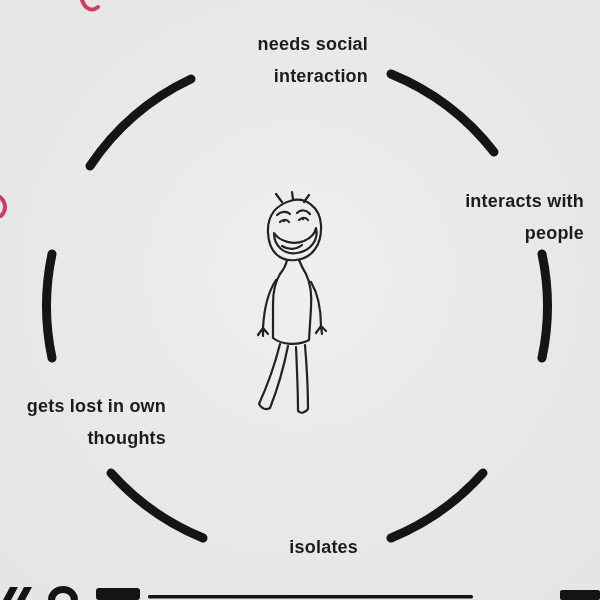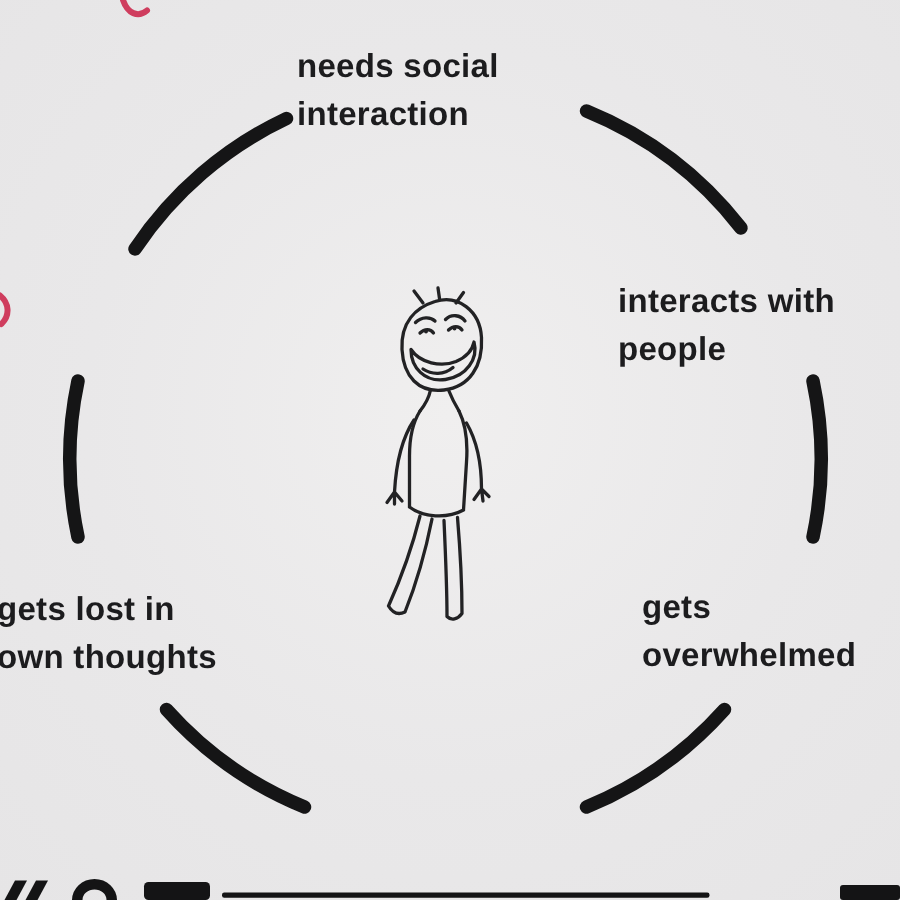--- a/index.html
+++ b/index.html
@@ -12,42 +12,42 @@
     font-family: "Liberation Sans", sans-serif;
   }
   .overlay {
     position: absolute;
     left: 0; top: 0;
     width: 600px; height: 600px;
     pointer-events: none;
   }
   .label {
     position: absolute;
-    text-align: left;
+    text-align: right;
     font-weight: 700;
-    font-size: 22px;
+    font-size: 18px;
     line-height: 32px;
     color: #1c1c1e;
     letter-spacing: 0.2px;
   }
   .pos-top         { left: 198px; top: 28px;  width: 170px; }
   .pos-upper-right { left: 412px; top: 185px; width: 172px; }
   .pos-lower-right { left: 428px; top: 389px; width: 160px; }
   .pos-bottom      { left: 228px; top: 531px; width: 130px; }
   .pos-lower-left  { left: -2px;  top: 390px; width: 168px; }
   .pos-upper-left  { left: 20px;  top: 197px; width: 145px; }
 </style>
 </head>
 <body>
 
 <div class="stage">
 
   <div class="label pos-top">needs social interaction</div>
   <div class="label pos-upper-right">interacts with people</div>
-  <div class="label pos-lower-right">gets overwhelmed</div>
+  <div class="label pos-bottom">isolates</div>
   <div class="label pos-lower-left">gets lost in own thoughts</div>
 
   <svg class="overlay" viewBox="0 0 600 600">
 
     <g fill="none" stroke="#151516" stroke-width="9" stroke-linecap="round">
       <path d="M494,152 A250,250 0 0 0 391,74"></path>
       <path d="M542,358 A250,250 0 0 0 542,254"></path>
       <path d="M391,538 A250,250 0 0 0 483,473"></path>
       <path d="M111,473 A250,250 0 0 0 203,538"></path>
       <path d="M52,254 A250,250 0 0 0 52,358"></path>

